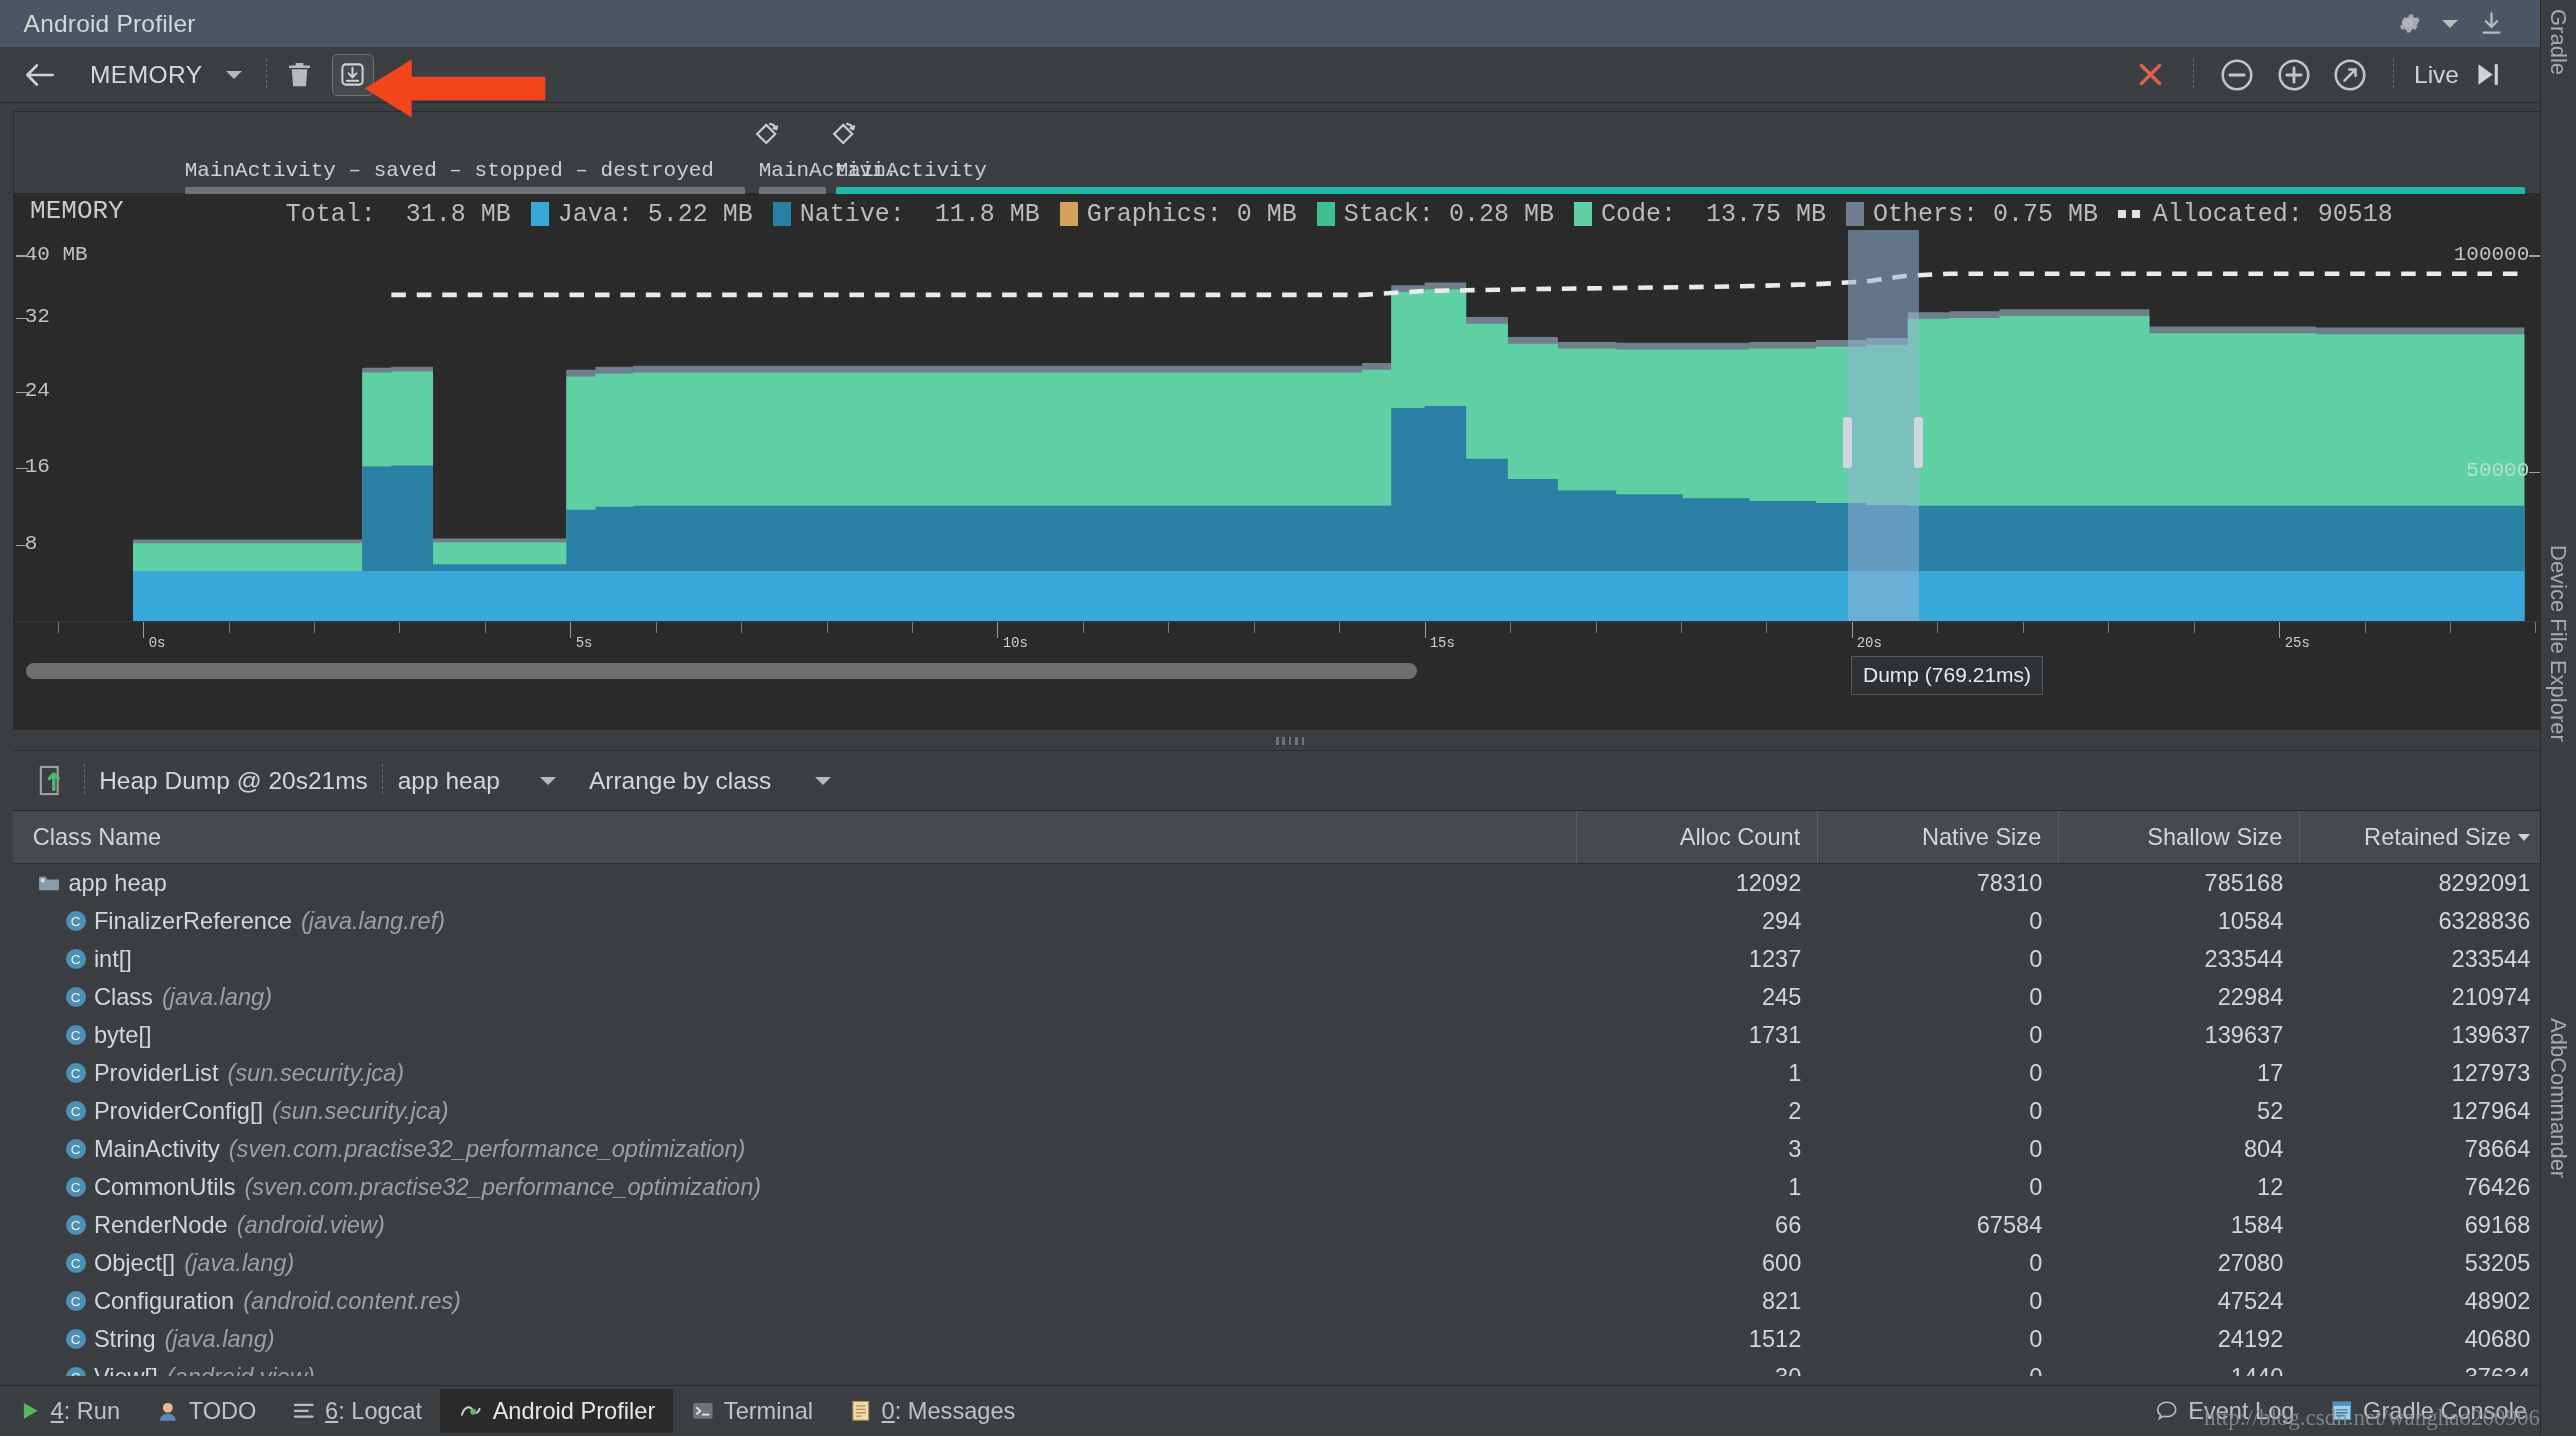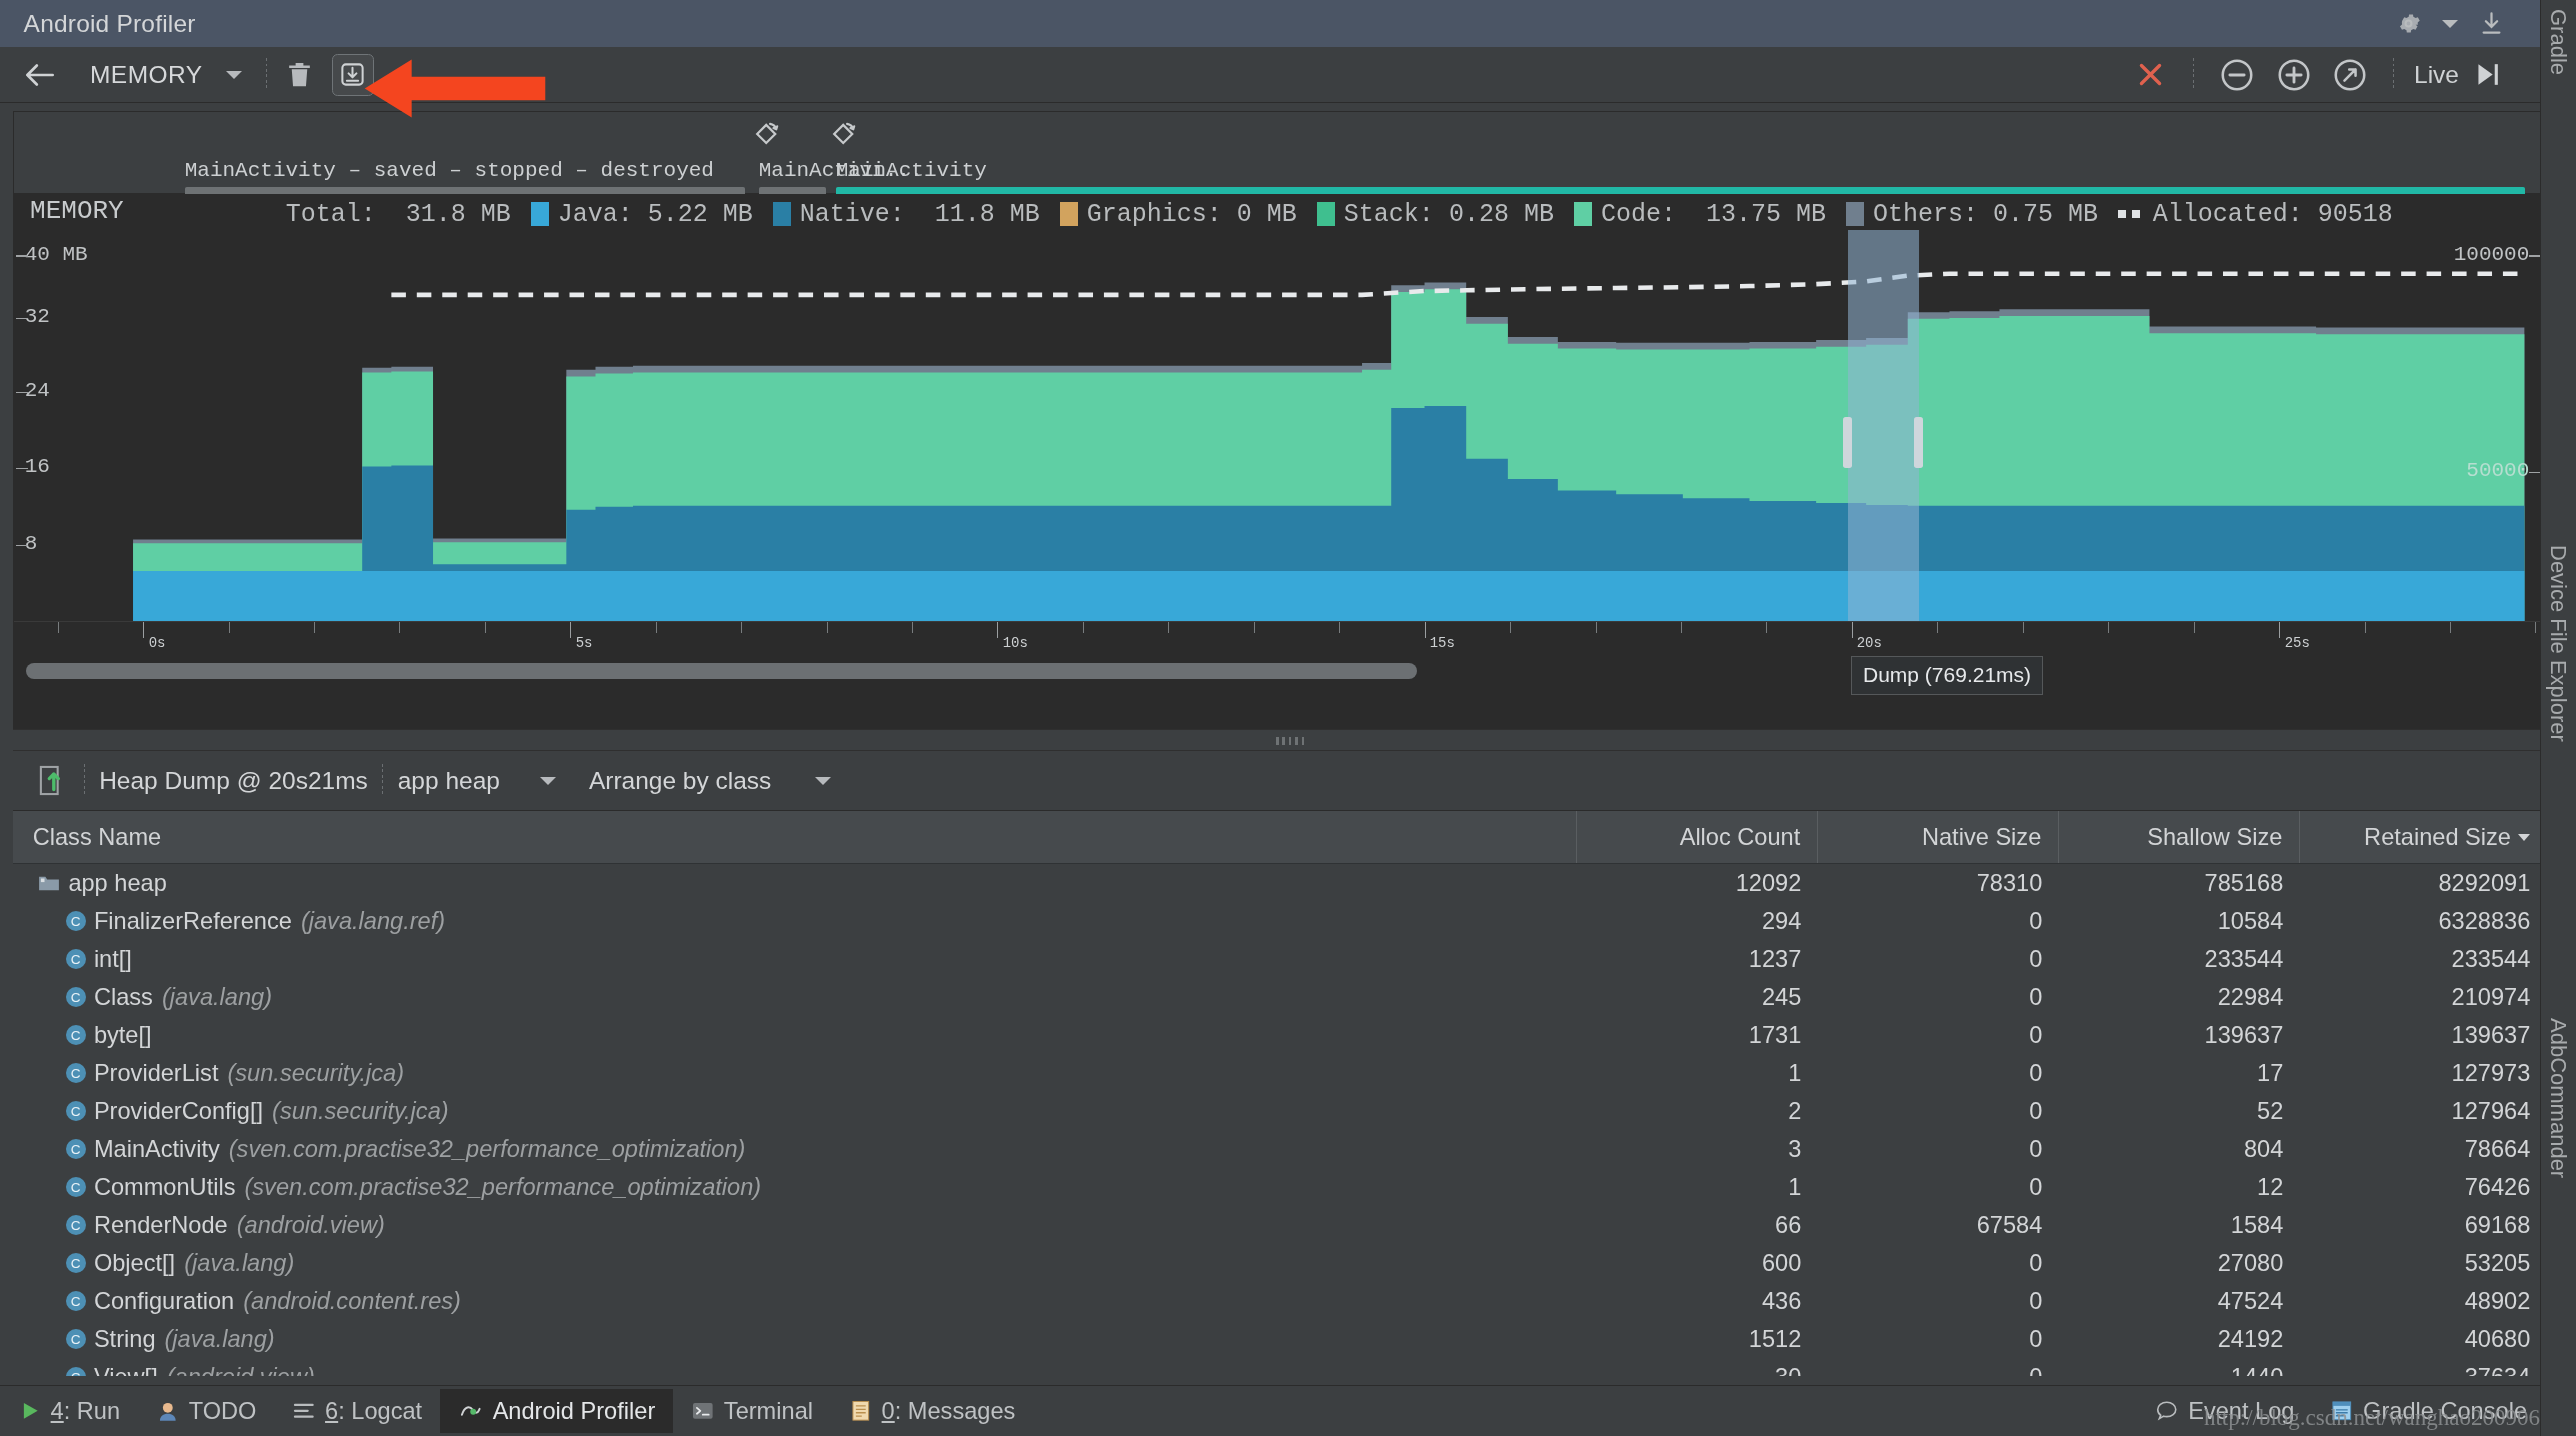--- a/index.html
+++ b/index.html
@@ -516,21 +516,21 @@
           <div class="td-num">0</div>
           <div class="td-num">27080</div>
           <div class="td-num">53205</div>
         </div>
         <div class="trow">
           <div class="td-name indent2">
             <span class="cls-icon">C</span>
             <span class="cname">Configuration</span>
             <span class="cpkg">(android.content.res)</span>
           </div>
-          <div class="td-num">436</div>
+          <div class="td-num">821</div>
           <div class="td-num">0</div>
           <div class="td-num">47524</div>
           <div class="td-num">48902</div>
         </div>
         <div class="trow">
           <div class="td-name indent2">
             <span class="cls-icon">C</span>
             <span class="cname">String</span>
             <span class="cpkg">(java.lang)</span>
           </div>

